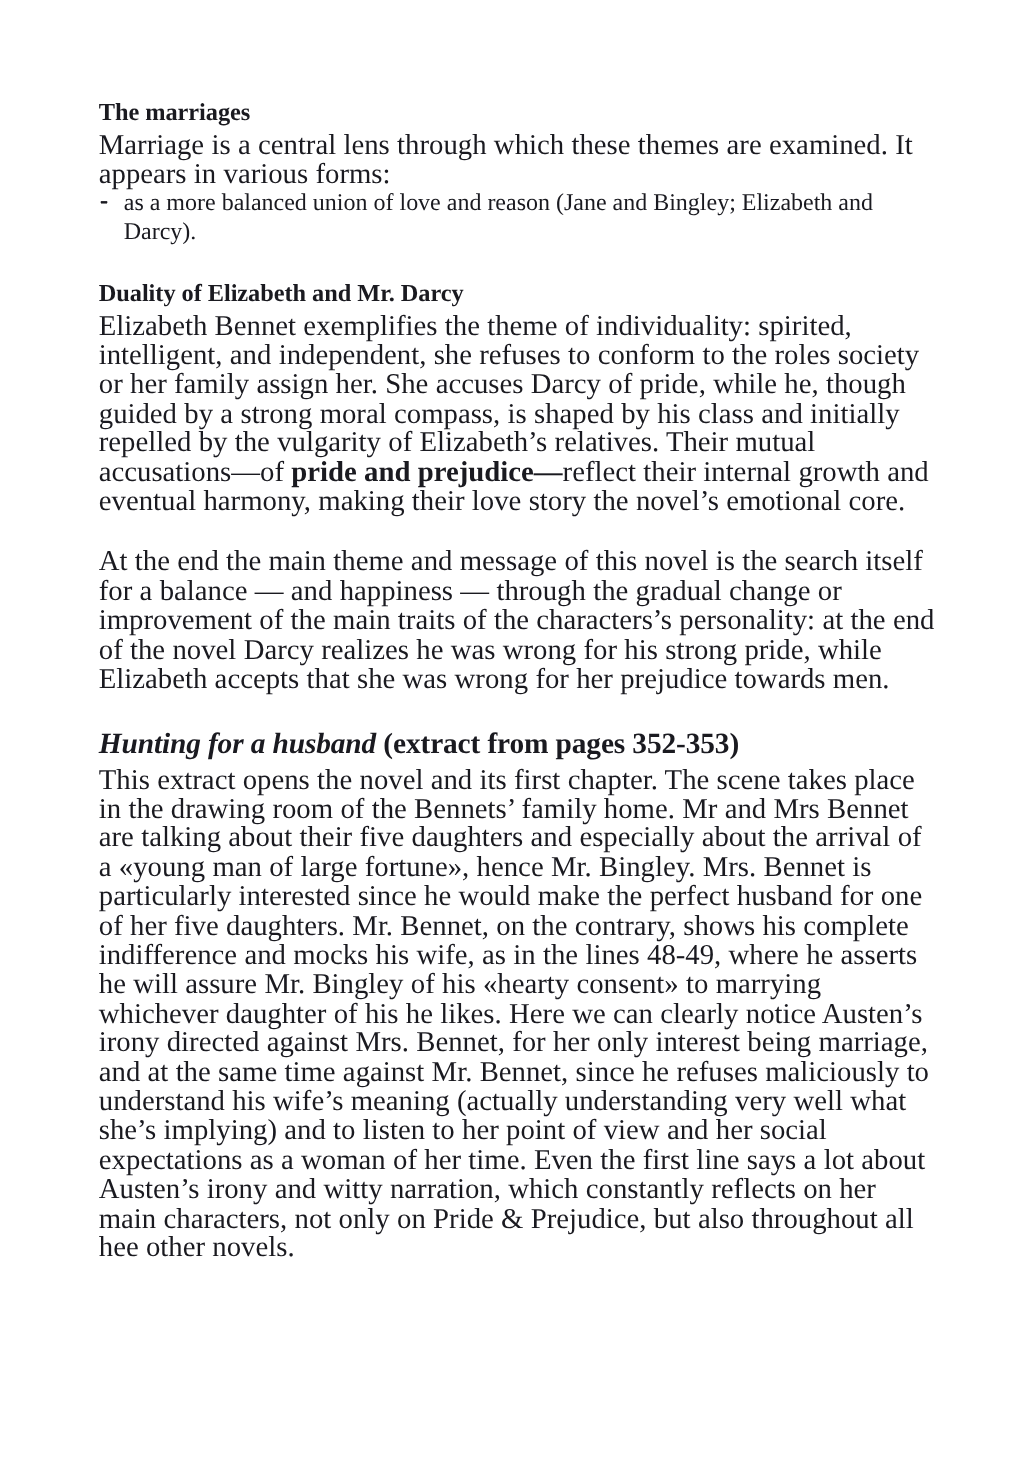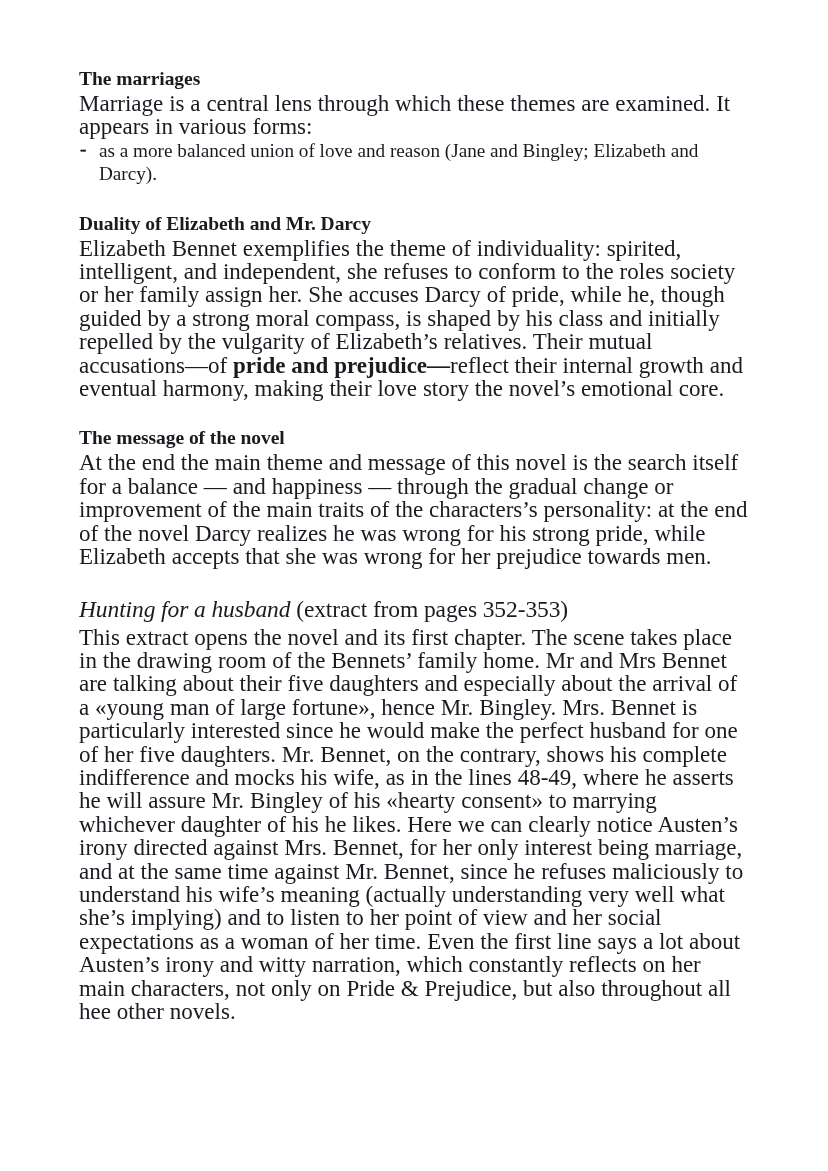--- a/index.html
+++ b/index.html
@@ -15,36 +15,36 @@
     margin: 0 auto;
     background: #ffffff;
     overflow: hidden;
     font-family: "Liberation Serif", "DejaVu Serif", serif;
     color: #1a1a20;
     -webkit-font-smoothing: antialiased;
   }
   .content {
     position: absolute;
     left: 79px;
-    top: 66px;
+    top: 78px;
     width: 672px;
   }
 
   
   .section-heading {
     font-size: 19.5px;
     line-height: 25px;
     font-weight: bold;
     margin: 0 0 1px 0;
     letter-spacing: -0.05px;
   }
   .big-heading {
     font-size: 23.5px;
     line-height: 30px;
-    font-weight: normal;
+    font-weight: bold;
     margin: 0 0 2px 0;
     letter-spacing: -0.1px;
   }
   .big-heading .title-italic {
     font-style: italic;
   }
   .big-heading .title-rest {
     font-style: normal;
   }
 
@@ -113,21 +113,20 @@
         </li>
       </ul>
     </div>
 
     <div class="section">
       <h2 class="section-heading">Duality of Elizabeth and Mr. Darcy</h2>
       <p class="body-text"><span>Elizabeth Bennet exemplifies the theme of individuality: spirited, intelligent, and independent, she refuses to conform to the roles society or her family assign her. She accuses Darcy of pride, while he, though guided by a strong moral compass, is shaped by his class and initially repelled by the vulgarity of Elizabeth’s relatives. Their mutual accusations—of </span><span class="bold-run">pride and prejudice—</span><span>reflect their internal growth and eventual harmony, making their love story the novel’s emotional core.</span></p>
     </div>
 
     <div class="section">
-      <h2 class="section-heading">The message of the novel</h2>
       <p class="body-text">At the end the main theme and message of this novel is the search itself for a balance — and happiness — through the gradual change or improvement of the main traits of the characters’s personality: at the end of the novel Darcy realizes he was wrong for his strong pride, while Elizabeth accepts that she was wrong for her prejudice towards men.</p>
     </div>
 
     <div class="section big-section">
       <h2 class="big-heading"><span class="title-italic">Hunting for a husband</span><span class="title-rest"> (extract from pages 352-353)</span></h2>
       <p class="body-text">This extract opens the novel and its first chapter. The scene takes place in the drawing room of the Bennets’ family home. Mr and Mrs Bennet are talking about their five daughters and especially about the arrival of a «young man of large fortune», hence Mr. Bingley. Mrs. Bennet is particularly interested since he would make the perfect husband for one of her five daughters. Mr. Bennet, on the contrary, shows his complete indifference and mocks his wife, as in the lines 48-49, where he asserts he will assure Mr. Bingley of his «hearty consent» to marrying whichever daughter of his he likes. Here we can clearly notice Austen’s irony directed against Mrs. Bennet, for her only interest being marriage, and at the same time against Mr. Bennet, since he refuses maliciously to understand his wife’s meaning (actually understanding very well what she’s implying) and to listen to her point of view and her social expectations as a woman of her time. Even the first line says a lot about Austen’s irony and witty narration, which constantly reflects on her main characters, not only on Pride &amp; Prejudice, but also throughout all hee other novels.</p>
     </div>
 
   </div>
 </div>

